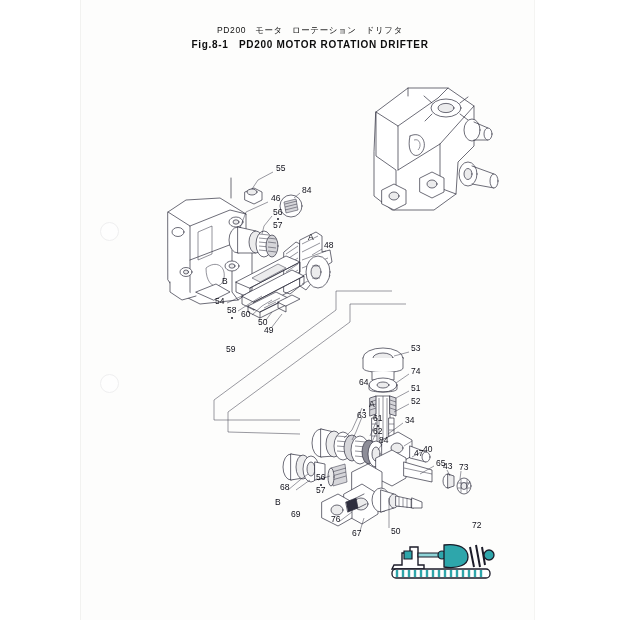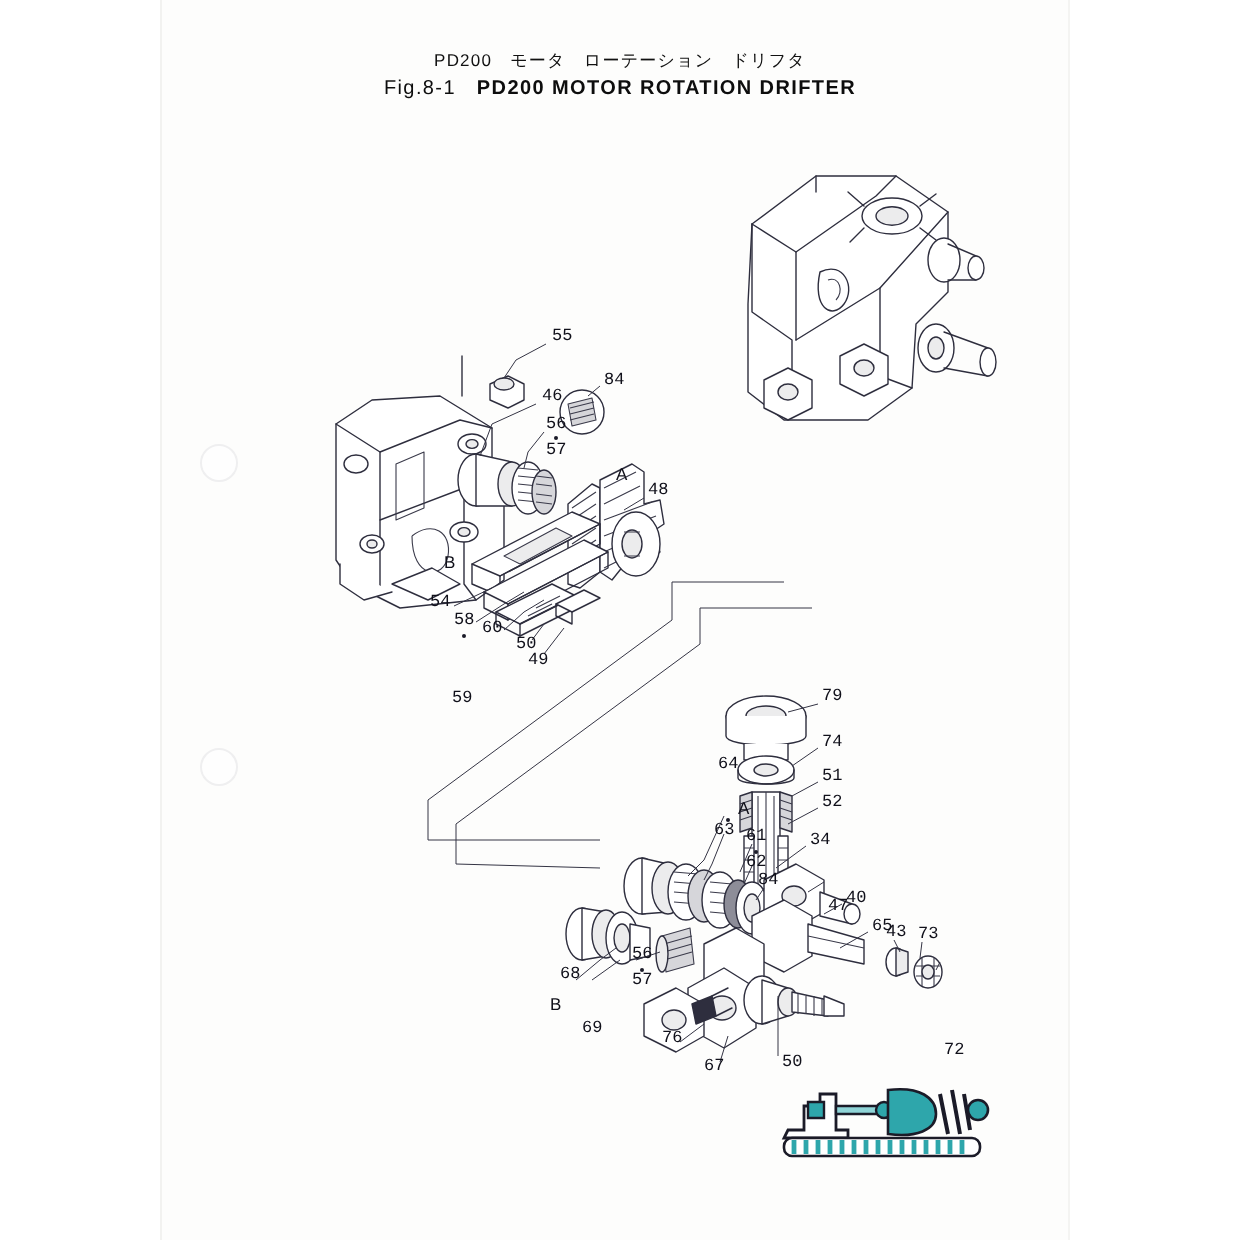--- a/index.html
+++ b/index.html
@@ -18,25 +18,25 @@
   
   .hole{position:absolute;width:17px;height:17px;border-radius:50%;
         border:1px solid #efeff0;background:#fefefe;}
 
   
   .title-wrap{position:absolute;left:0;top:26px;width:620px;text-align:center;
               line-height:1;}
   .title-jp{font-size:8.5px;color:#111;letter-spacing:.6px;white-space:nowrap;}
   .title-en{margin-top:5px;font-size:10px;font-weight:bold;color:#0d0d0d;
             letter-spacing:.7px;white-space:nowrap;}
-  .fig-no{font-weight:normal;}
+  .fig-no{font-weight:bold;}
 
   
   .lbl{position:absolute;font-size:8.5px;color:#10101a;line-height:1;
-       white-space:nowrap;font-family:Liberation Mono, monospace;}
+       white-space:nowrap;font-family:Liberation Sans, sans-serif;}
   .lbl-ab{position:absolute;font-size:8.5px;color:#10101a;font-weight:normal;
           line-height:1;}
   .dot{position:absolute;width:2px;height:2px;border-radius:50%;
        background:#1a1a28;}
 
   svg{position:absolute;left:0;top:0;width:620px;height:620px;overflow:visible;}
   .ln-thin{stroke:#343444;stroke-width:.5;fill:none;}
   .ln-art{stroke:#2e2e3e;stroke-width:.7;fill:none;stroke-linejoin:round;
           stroke-linecap:round;}
   .ln-art2{stroke:#3a3a4a;stroke-width:.55;fill:none;stroke-linejoin:round;}
@@ -305,21 +305,21 @@
     <span class="lbl" style="left:273px;top:221px;">57</span>
     <span class="lbl" style="left:324px;top:241px;">48</span>
     <span class="lbl" style="left:215px;top:297px;">54</span>
     <span class="lbl" style="left:227px;top:306px;">58</span>
     <span class="dot" style="left:231px;top:317px;"></span>
     <span class="lbl" style="left:226px;top:319px;margin-top:26px;">59</span>
     <span class="lbl" style="left:241px;top:310px;">60</span>
     <span class="lbl" style="left:258px;top:318px;">50</span>
     <span class="lbl" style="left:264px;top:326px;">49</span>
 
-    <span class="lbl" style="left:411px;top:344px;">79</span>
+    <span class="lbl" style="left:411px;top:344px;">53</span>
     <span class="lbl" style="left:411px;top:367px;">74</span>
     <span class="lbl" style="left:411px;top:384px;">51</span>
     <span class="lbl" style="left:411px;top:397px;">52</span>
     <span class="lbl" style="left:405px;top:416px;">34</span>
     <span class="lbl" style="left:359px;top:378px;">64</span>
     <span class="dot" style="left:363px;top:409px;"></span>
     <span class="lbl" style="left:357px;top:411px;">63</span>
     <span class="lbl" style="left:373px;top:414px;">61</span>
     <span class="dot" style="left:377px;top:425px;"></span>
     <span class="lbl" style="left:373px;top:427px;">62</span>

